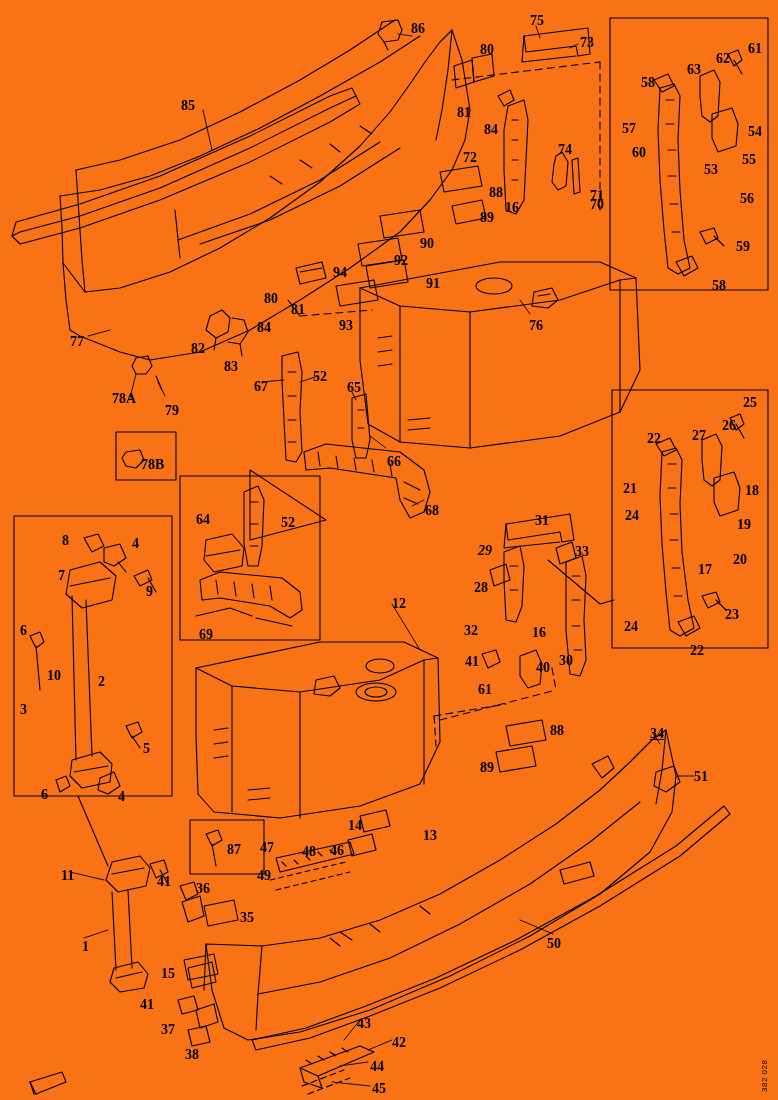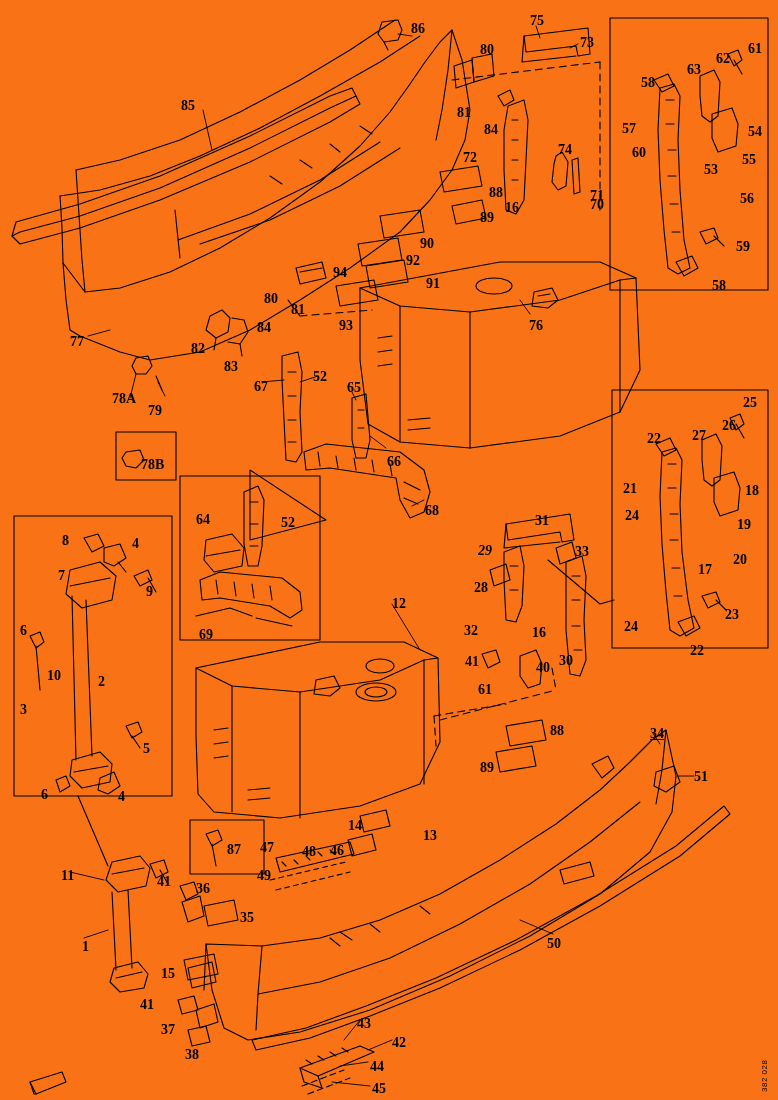--- a/index.html
+++ b/index.html
@@ -339,33 +339,33 @@
   <div class="lbl" style="left:740px; top:192px;">56</div>
   <div class="lbl" style="left:558px; top:143px;">74</div>
   <div class="lbl" style="left:463px; top:151px;">72</div>
   <div class="lbl" style="left:590px; top:164px;margin-top:34px;">70</div>
   <div class="lbl" style="left:590px; top:189px;">71</div>
   <div class="lbl" style="left:489px; top:186px;">88</div>
   <div class="lbl" style="left:505px; top:201px;">16</div>
   <div class="lbl" style="left:480px; top:211px;">89</div>
   <div class="lbl" style="left:420px; top:237px;">90</div>
   <div class="lbl" style="left:736px; top:240px;">59</div>
-  <div class="lbl" style="left:394px; top:254px;margin-left:12px;">92</div>
+  <div class="lbl" style="left:394px; top:254px;">92</div>
   <div class="lbl" style="left:426px; top:277px;">91</div>
   <div class="lbl" style="left:712px; top:279px;">58</div>
   <div class="lbl" style="left:333px; top:266px;">94</div>
   <div class="lbl" style="left:264px; top:292px;">80</div>
   <div class="lbl" style="left:291px; top:303px;">81</div>
   <div class="lbl" style="left:70px; top:335px;">77</div>
   <div class="lbl" style="left:257px; top:321px;">84</div>
   <div class="lbl" style="left:339px; top:319px;">93</div>
   <div class="lbl" style="left:191px; top:342px;">82</div>
   <div class="lbl" style="left:224px; top:360px;">83</div>
   <div class="lbl" style="left:112px; top:392px;">78A</div>
-  <div class="lbl" style="left:148px; top:404px;">79</div>
+  <div class="lbl" style="left:165px; top:404px;">79</div>
   <div class="lbl" style="left:254px; top:380px;">67</div>
   <div class="lbl" style="left:313px; top:370px;">52</div>
   <div class="lbl" style="left:529px; top:319px;">76</div>
   <div class="lbl" style="left:347px; top:381px;">65</div>
   <div class="lbl" style="left:743px; top:396px;">25</div>
   <div class="lbl" style="left:722px; top:419px;">26</div>
   <div class="lbl" style="left:692px; top:429px;">27</div>
   <div class="lbl" style="left:647px; top:432px;">22</div>
   <div class="lbl" style="left:387px; top:455px;">66</div>
   <div class="lbl" style="left:141px; top:458px;">78B</div>

